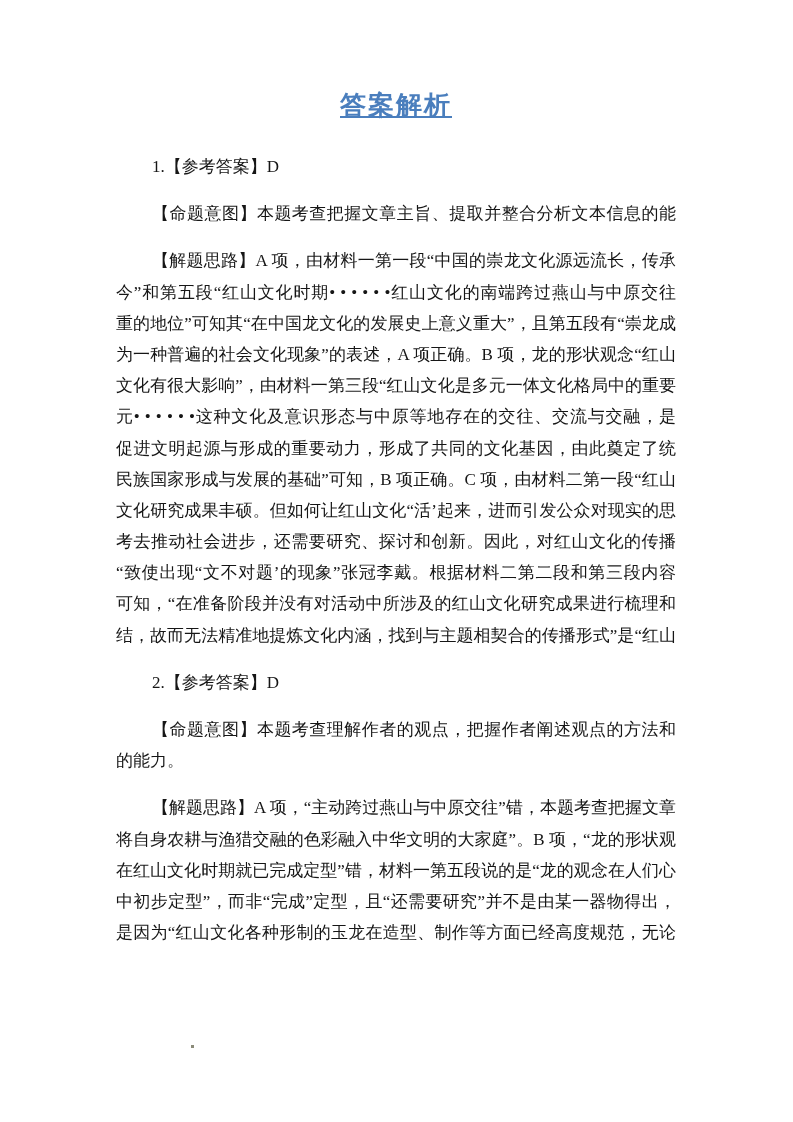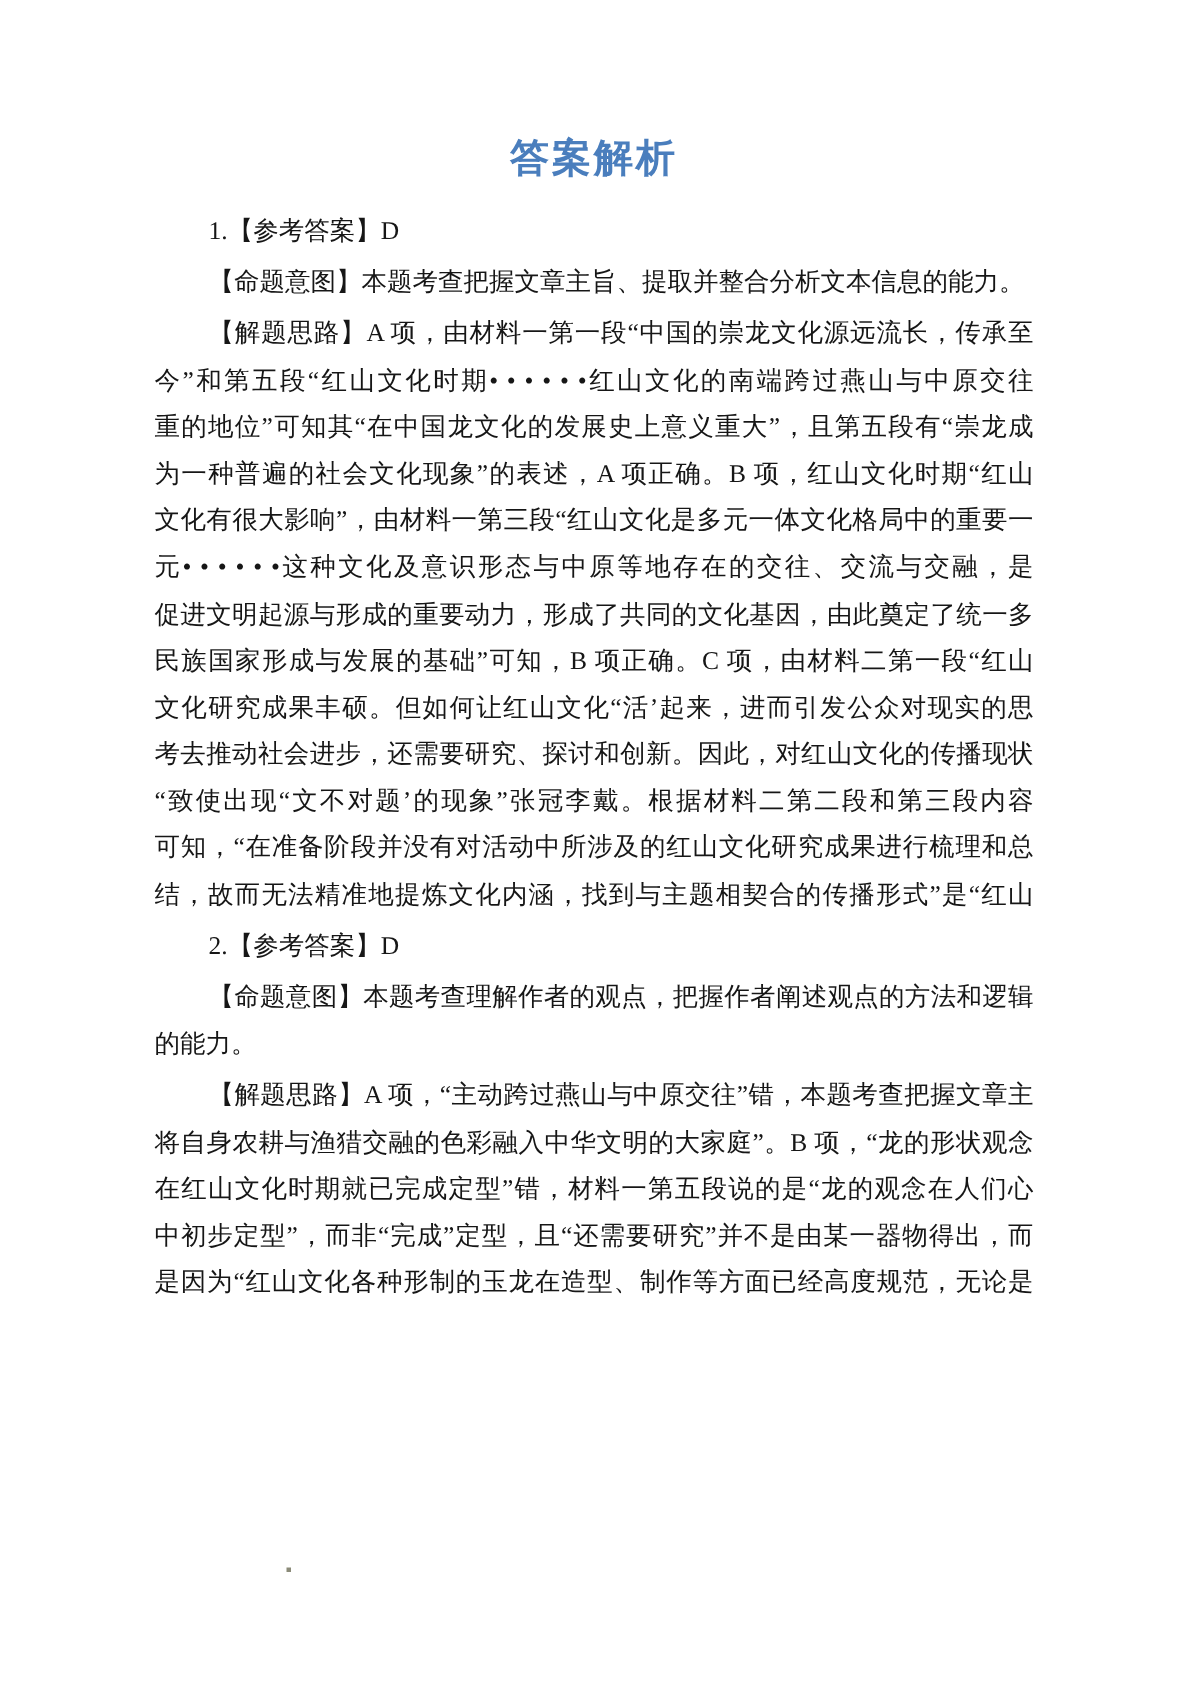--- a/index.html
+++ b/index.html
@@ -23,31 +23,32 @@
     position: absolute;
     top: 90px;
     left: 100px;
     width: 592px;
     margin: 0;
     text-align: center;
     font-size: 26px;
     font-weight: 700;
     letter-spacing: 2px;
     line-height: 32px;
+    text-decoration: underline;
   }
   .doc-body {
     position: absolute;
     top: 135px;
     left: 100px;
     width: 592px;
     font-size: 17px;
     color: #161616;
   }
   .para {
-    margin: 3px;
+    margin: 16px;
   }
   .line {
     height: 31.2px;
     line-height: 31.2px;
     text-align: justify;
     text-align-last: justify;
     overflow: hidden;
   }
   .line.para-end {
     text-align-last: left;
@@ -74,21 +75,21 @@
       <div class="para">
         <div class="line indent para-end">1.【参考答案】D</div>
       </div>
       <div class="para">
         <div class="line indent para-end">【命题意图】本题考查把握文章主旨、提取并整合分析文本信息的能力。</div>
       </div>
       <div class="para">
         <div class="line indent">【解题思路】A 项，由材料一第一段“中国的崇龙文化源远流长，传承至</div>
         <div class="line">今”和第五段“红山文化时期• • • • • •红山文化的南端跨过燕山与中原交往</div>
         <div class="line">重的地位”可知其“在中国龙文化的发展史上意义重大”，且第五段有“崇龙成</div>
-        <div class="line">为一种普遍的社会文化现象”的表述，A 项正确。B 项，红山文化时期“红山</div>
+        <div class="line">为一种普遍的社会文化现象”的表述，A 项正确。B 项，龙的形状观念“红山</div>
         <div class="line">文化有很大影响”，由材料一第三段“红山文化是多元一体文化格局中的重要一</div>
         <div class="line">元• • • • • •这种文化及意识形态与中原等地存在的交往、交流与交融，是</div>
         <div class="line">促进文明起源与形成的重要动力，形成了共同的文化基因，由此奠定了统一多</div>
         <div class="line">民族国家形成与发展的基础”可知，B 项正确。C 项，由材料二第一段“红山</div>
         <div class="line">文化研究成果丰硕。但如何让红山文化“活’起来，进而引发公众对现实的思</div>
         <div class="line">考去推动社会进步，还需要研究、探讨和创新。因此，对红山文化的传播现状</div>
         <div class="line">“致使出现“文不对题’的现象”张冠李戴。根据材料二第二段和第三段内容</div>
         <div class="line">可知，“在准备阶段并没有对活动中所涉及的红山文化研究成果进行梳理和总</div>
         <div class="line">结，故而无法精准地提炼文化内涵，找到与主题相契合的传播形式”是“红山</div>
       </div>

